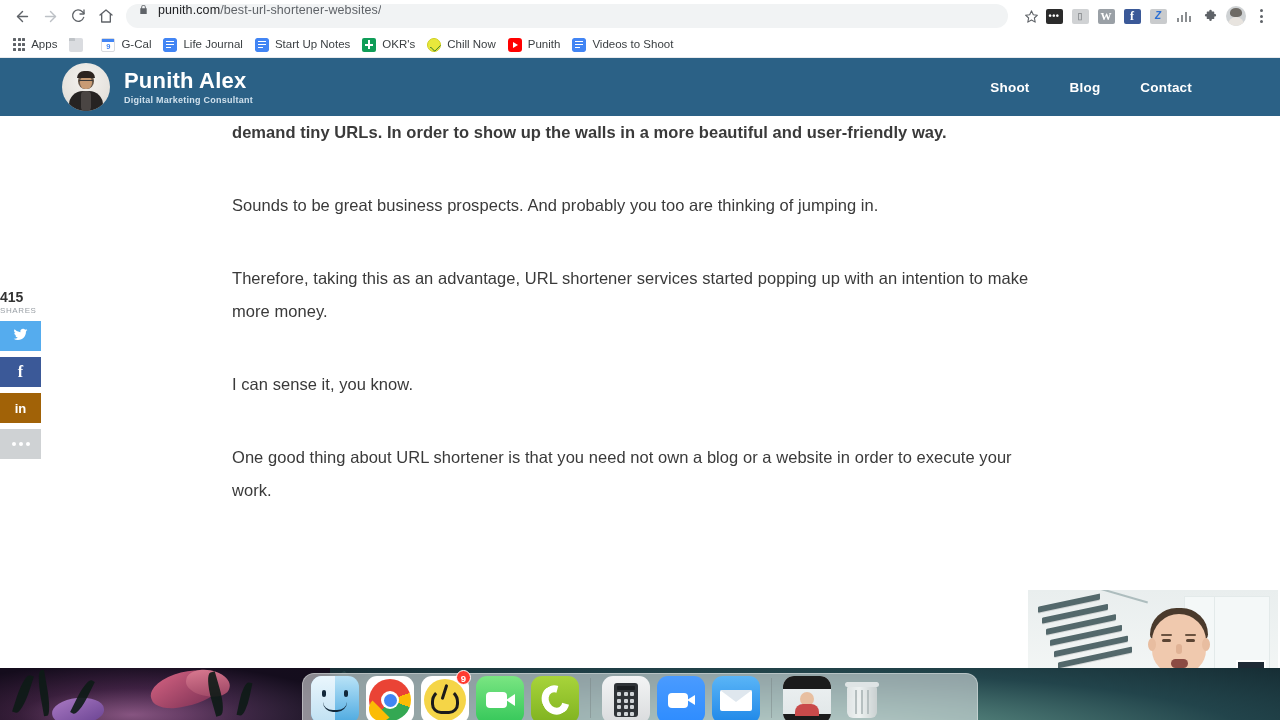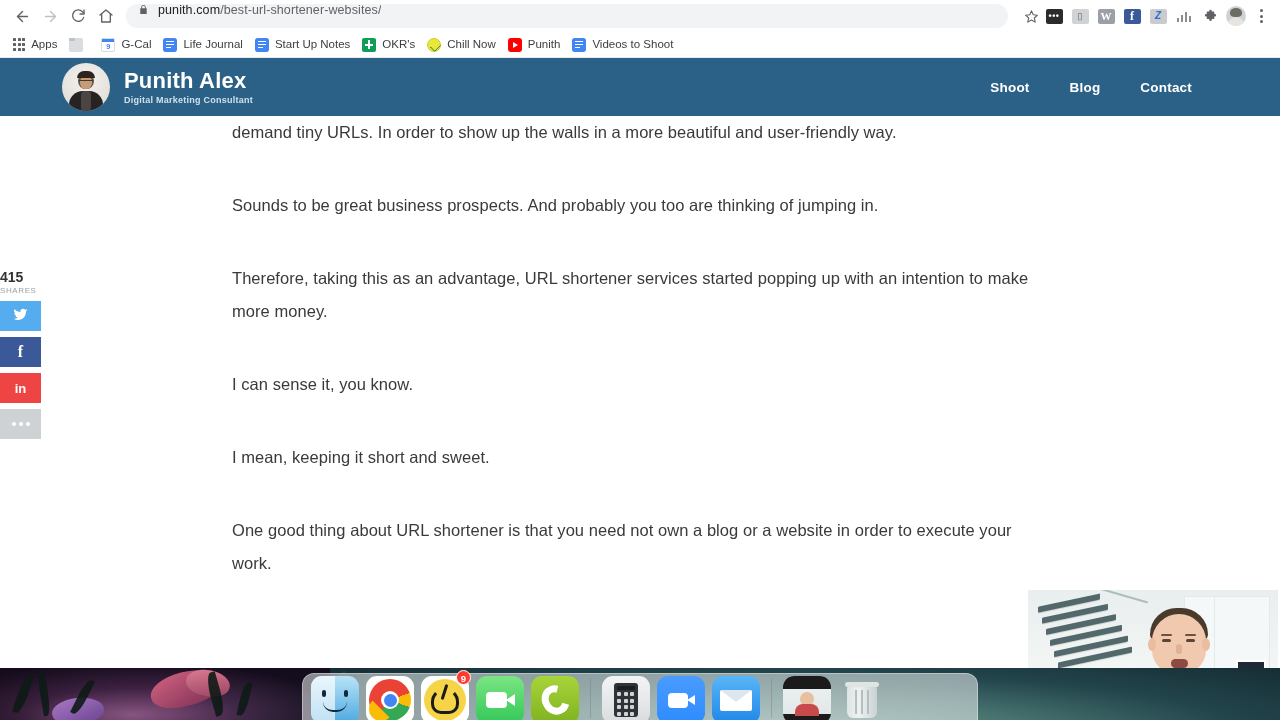--- a/index.html
+++ b/index.html
@@ -142,47 +142,47 @@
     letter-spacing: .25px; margin-top: 3px;
   }
   .site-nav { margin-left: auto; margin-right: 88px; display: flex; align-items: center; gap: 40px; }
   .site-nav a {
     font-size: 13.5px; font-weight: bold; color: #ffffff;
     text-decoration: none; letter-spacing: .2px;
   }
 
   
   .share-rail {
-    position: absolute; left: 0; top: 212px; width: 22px; z-index: 4;
+    position: absolute; left: 0; top: 232px; width: 22px; z-index: 4;
   }
   .share-count { text-align: center; font-size: 14px; font-weight: bold; color: #333; line-height: 1; }
   .share-label { text-align: center; font-size: 8px; color: #9aa0a6; letter-spacing: .6px; margin-top: 2px; margin-bottom: 6px; }
   .share-btn {
     width: 41px; height: 30px; margin-bottom: 6px;
     display: flex; align-items: center; justify-content: center;
     color: #fff;
   }
   .sb-tw { background: #55acee; }
   .sb-fb { background: #3b5998; }
-  .sb-in { background: #ef4444; text-align: center; }
+  .sb-in { background: #a16207; text-align: center; }
   .sb-more { background: #cfd2d4; }
   .sb-more .dots { display:flex; gap:3px; }
   .sb-more .dots i { width:4px;height:4px;border-radius:50%;background:#ffffff;display:block; }
   .sb-in .in-text{font-size:13px;font-weight:bold;font-family:"Liberation Sans",sans-serif;}
   .sb-fb .f-text{font-size:16px;font-weight:bold;font-family:"Liberation Serif",serif;}
 
   
   .article {
     position: absolute; left: 232px; top: 58px; width: 820px;
   }
   .article p {
     font-size: 16.5px; line-height: 33px; color: #3a3a3a;
     margin: 0 0 40px 0; letter-spacing: .05px;
   }
-  .article p.clipped-top { margin-top: 0; }
+  .article p.clipped-top { margin-top: 0; font-weight: bold; }
 
   
   .webcam {
     position: absolute; left: 1026px; top: 530px; width: 254px; height: 138px;
     border: 2px solid #ffffff; overflow: hidden;
     background: linear-gradient(180deg,#dfe7e7 0%, #eef3f2 55%, #f6f8f7 100%);
     z-index: 8;
   }
   .wc-room{position:absolute;inset:0;background:
      linear-gradient(180deg,#e9eeee 0%, #f4f7f6 70%, #fbfcfb 100%);}
@@ -504,21 +504,20 @@
             <i></i>
           </span>
       </div>
     </div>
 
     <div class="article">
       <p class="clipped-top">demand tiny URLs. In order to show up the walls in a more beautiful and user-friendly way.</p>
       <p>Sounds to be great business prospects. And probably you too are thinking of jumping in.</p>
       <p>Therefore, taking this as an advantage, URL shortener services started popping up with an intention to make more money.</p>
       <p>I can sense it, you know.</p>
-      <p>I mean, keeping it short and sweet.</p>
       <p>One good thing about URL shortener is that you need not own a blog or a website in order to execute your work.</p>
 
     </div>
 
     <div class="webcam">
       <div class="wc-room">
         <div class="wc-window"></div>
         <div class="wc-stairs">
             <i></i>
             <i></i>

